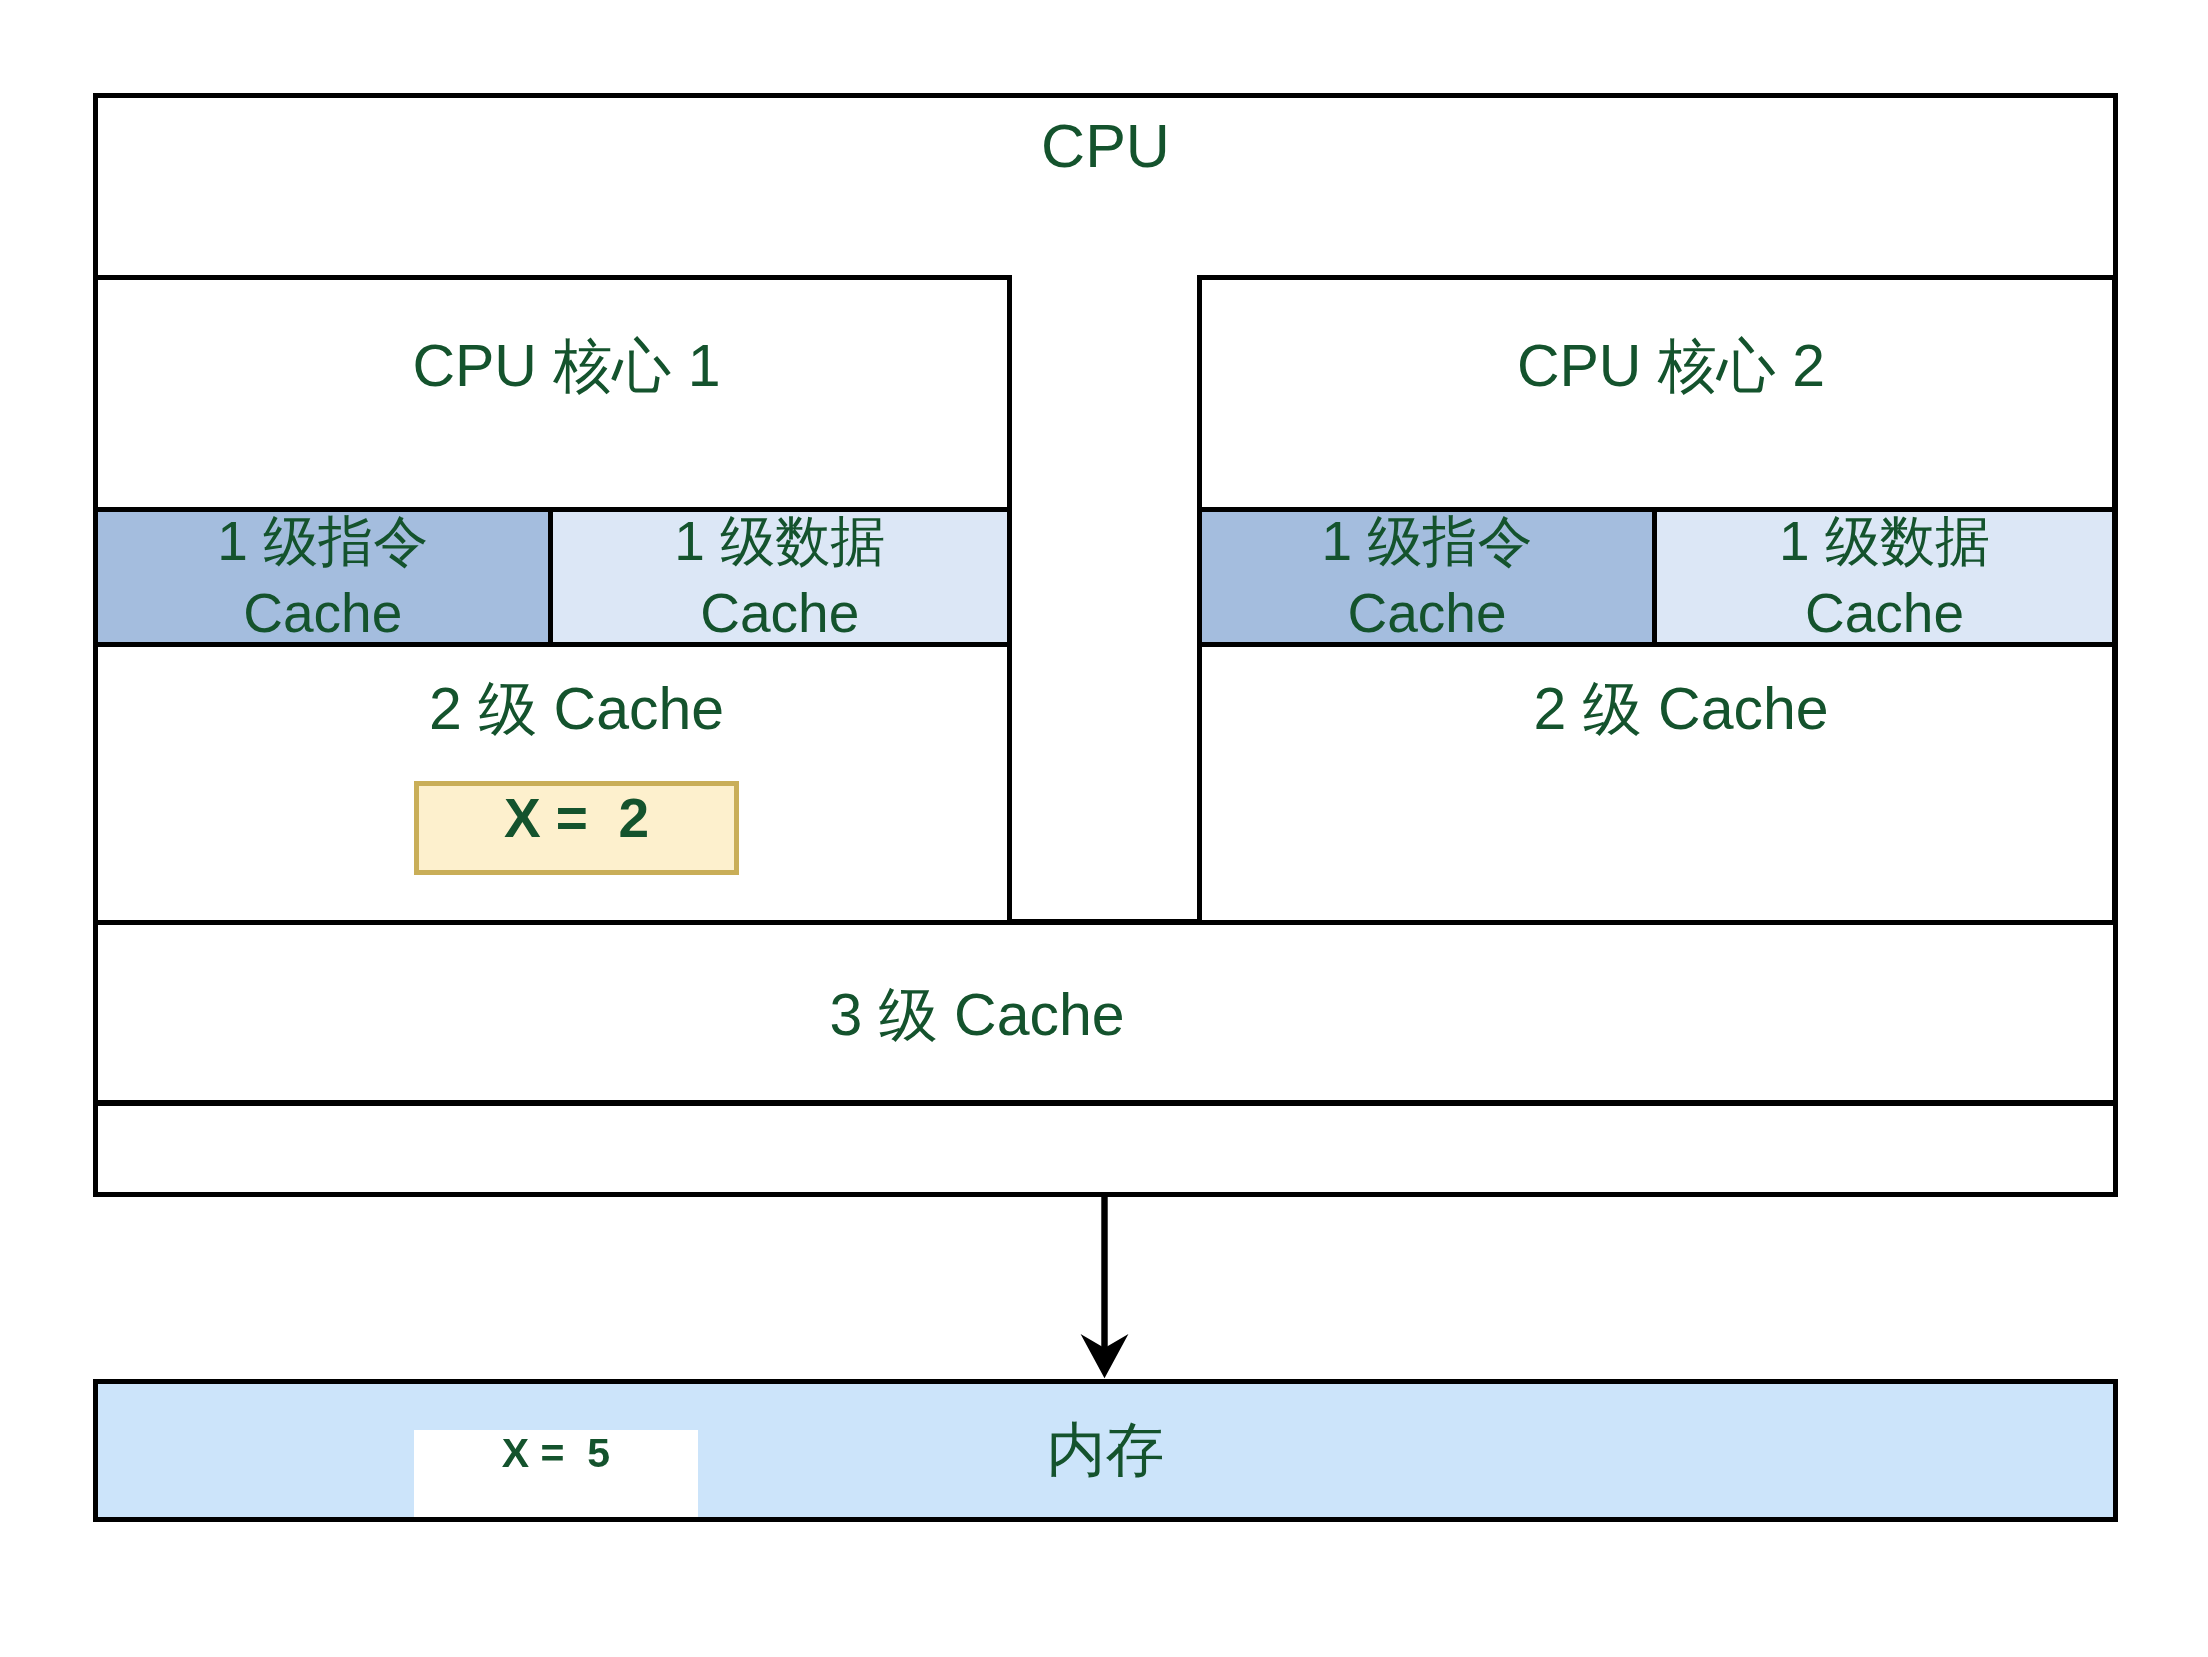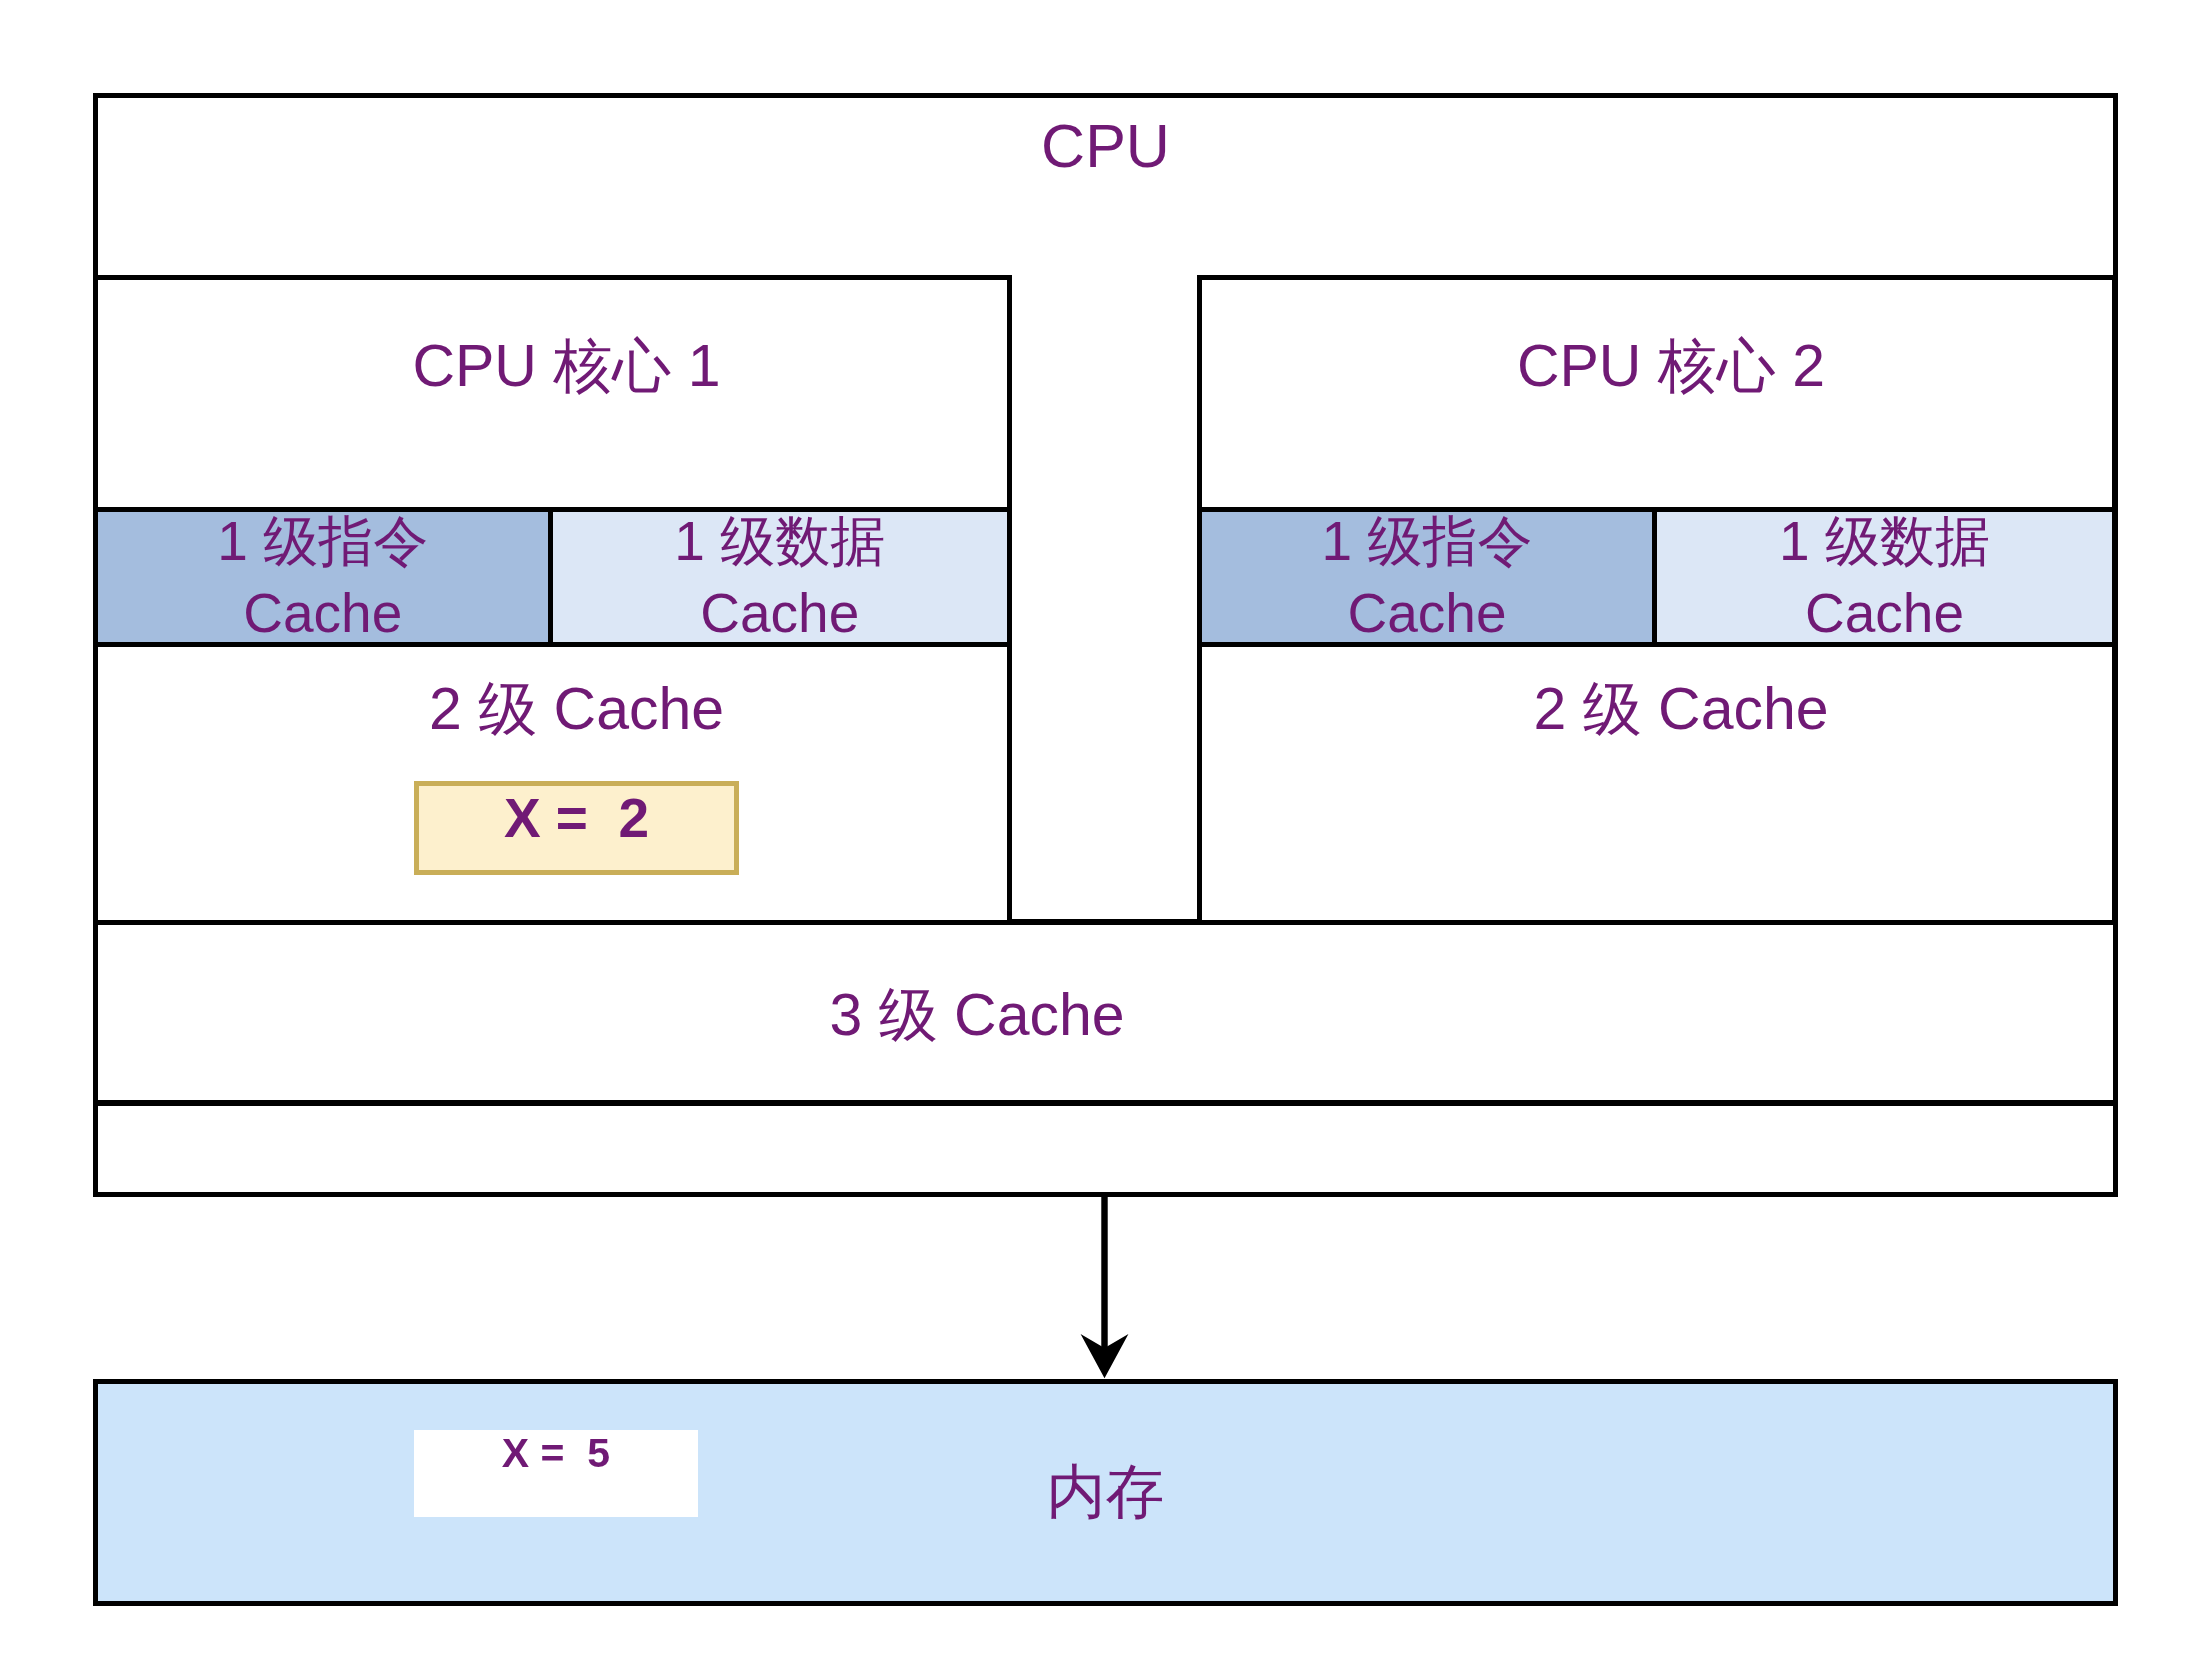--- a/index.html
+++ b/index.html
@@ -7,21 +7,21 @@
     padding: 0;
     background: #ffffff;
   }
   * { box-sizing: border-box; }
   .canvas {
     position: relative;
     width: 2209px;
     height: 1658px;
     background: #ffffff;
     font-family: "Liberation Sans", sans-serif;
-    color: #701a75;
+    color: #14532d;
     text-decoration: underline;
   }
 
   
   .outer-box {
     position: absolute;
     left: 93px; top: 93px;
     width: 2025px; height: 1104px;
     border: 5.5px solid #000;
     background: #ffffff;
@@ -128,21 +128,21 @@
   .arrow {
     position: absolute;
     left: 1063px; top: 1197px;
     width: 83px; height: 184px;
   }
 
   
   .memory-box {
     position: absolute;
     left: 93px; top: 1379px;
-    width: 2025px; height: 227px;
+    width: 2025px; height: 143px;
     border: 5.5px solid #000;
     background: var(--memory-bg, #cce4fa);
   }
   .memory-label {
     position: absolute;
     top: 0; left: 0; right: 0;
     height: 100%;
     display: flex;
     align-items: center;
     justify-content: center;

